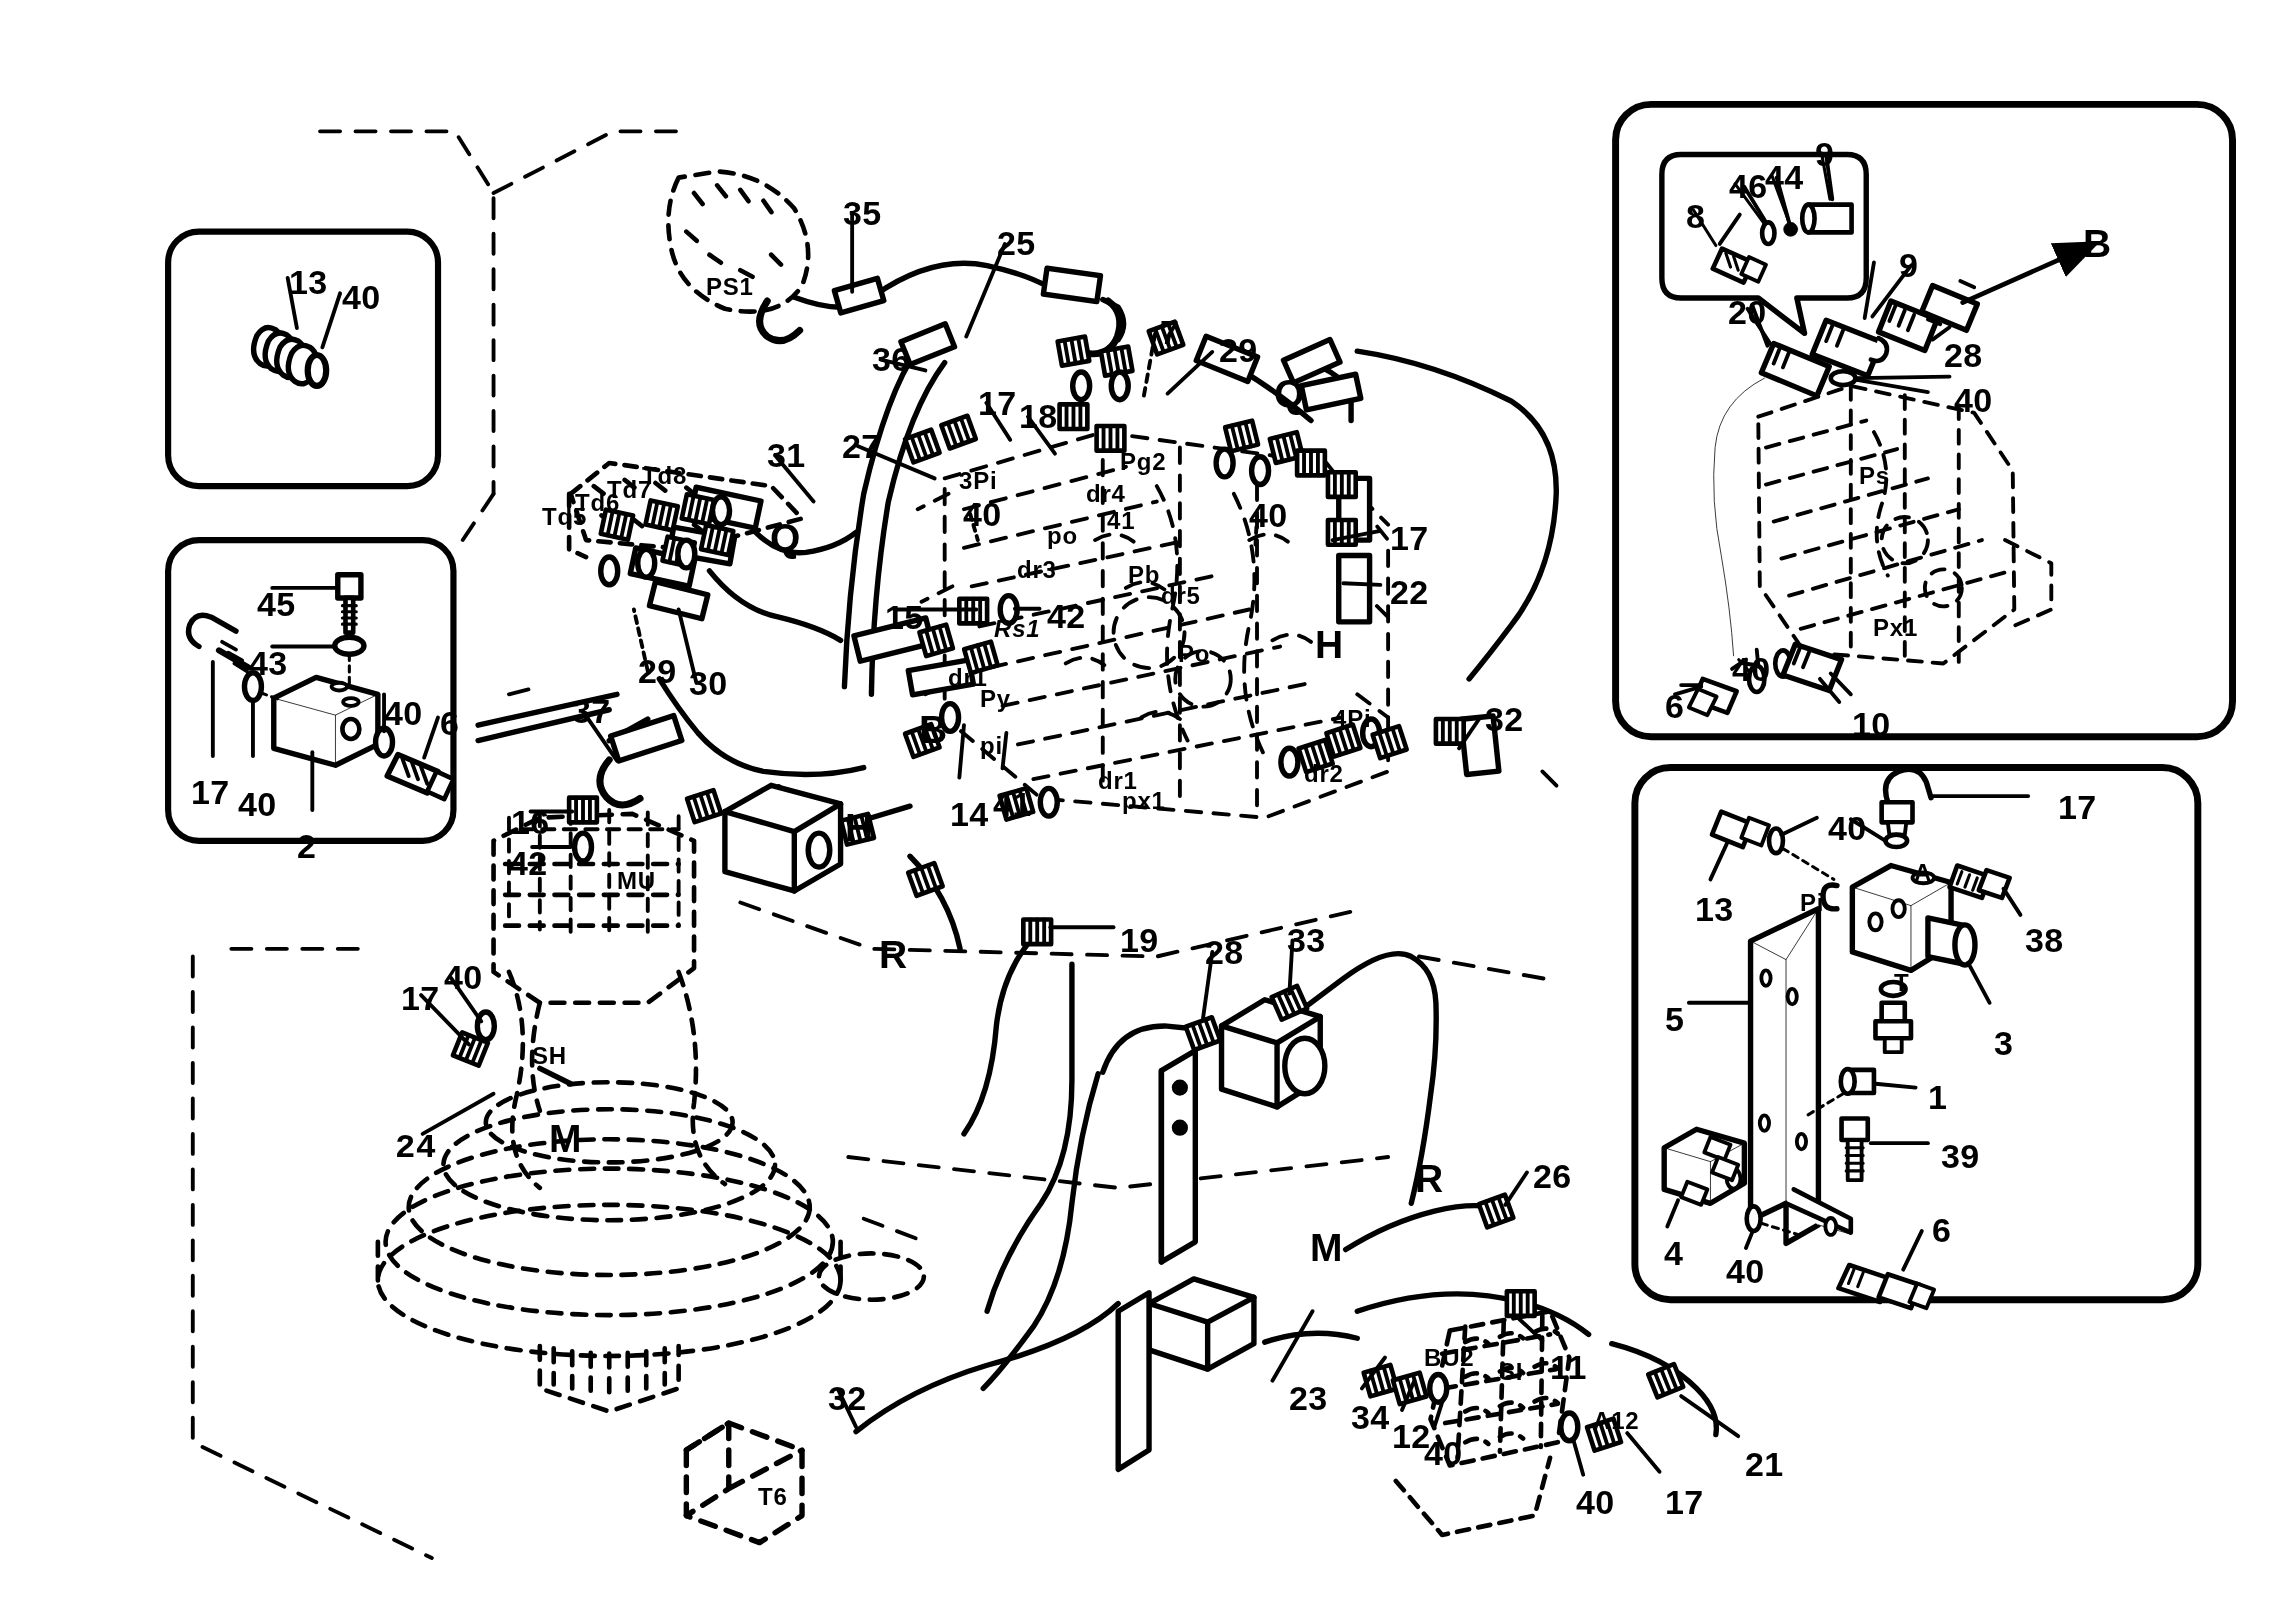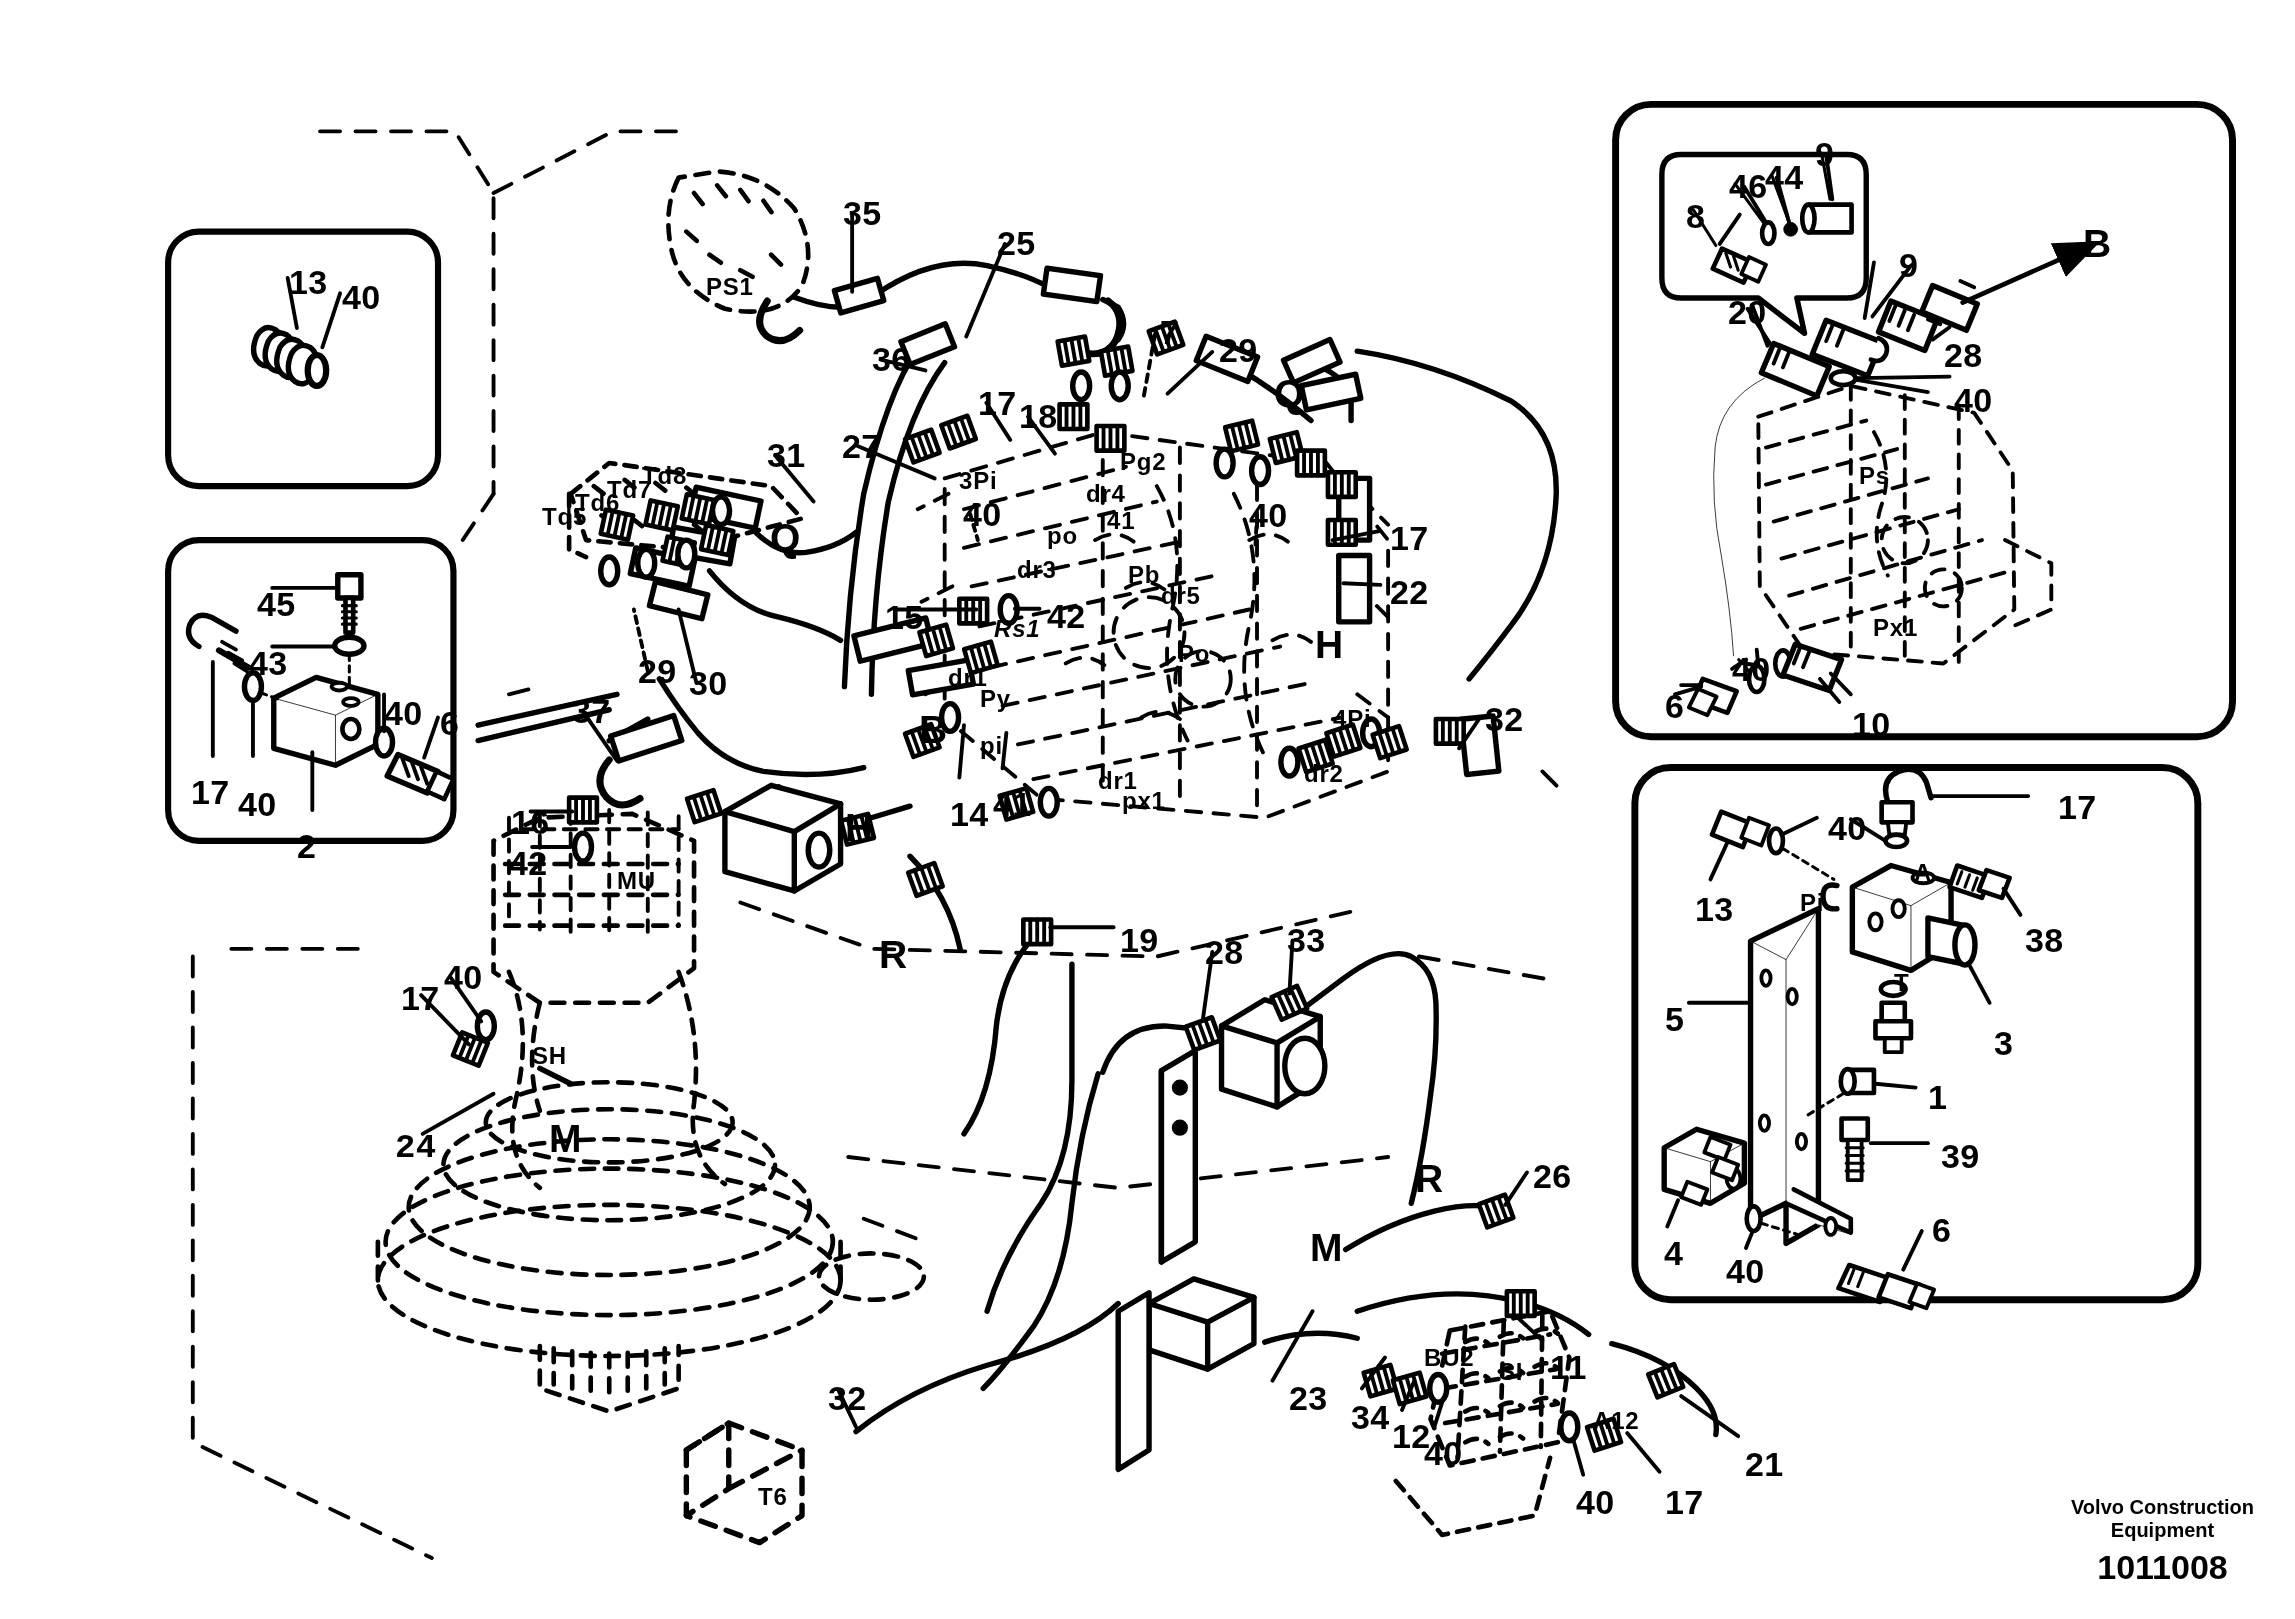--- a/index.html
+++ b/index.html
@@ -673,20 +673,15 @@
       <div class="lbl num" style="left: 1664px; top: 1236px;">4</div>
       <div class="lbl num" style="left: 1726px; top: 1254px;">40</div>
       <div class="lbl num" style="left: 1932px; top: 1213px;">6</div>
       <div class="lbl port" style="left: 1914px; top: 861px;">A</div>
       <div class="lbl port" style="left: 1800px; top: 891px;">Pi</div>
       <div class="lbl port" style="left: 1894px; top: 971px;">T</div>
       <div class="lbl flow" style="left: 2083px; top: 224px;">B</div>
     </div>
 
 
-  <div class="brand" style="left:2035px;top:1496px;width:255px;">
-    <div class="b1">Volvo Construction</div>
-    <div class="b1">Equipment</div>
-    <div class="b2">1011008</div>
-  </div>
 
 </div>
 
 
 </body></html>

